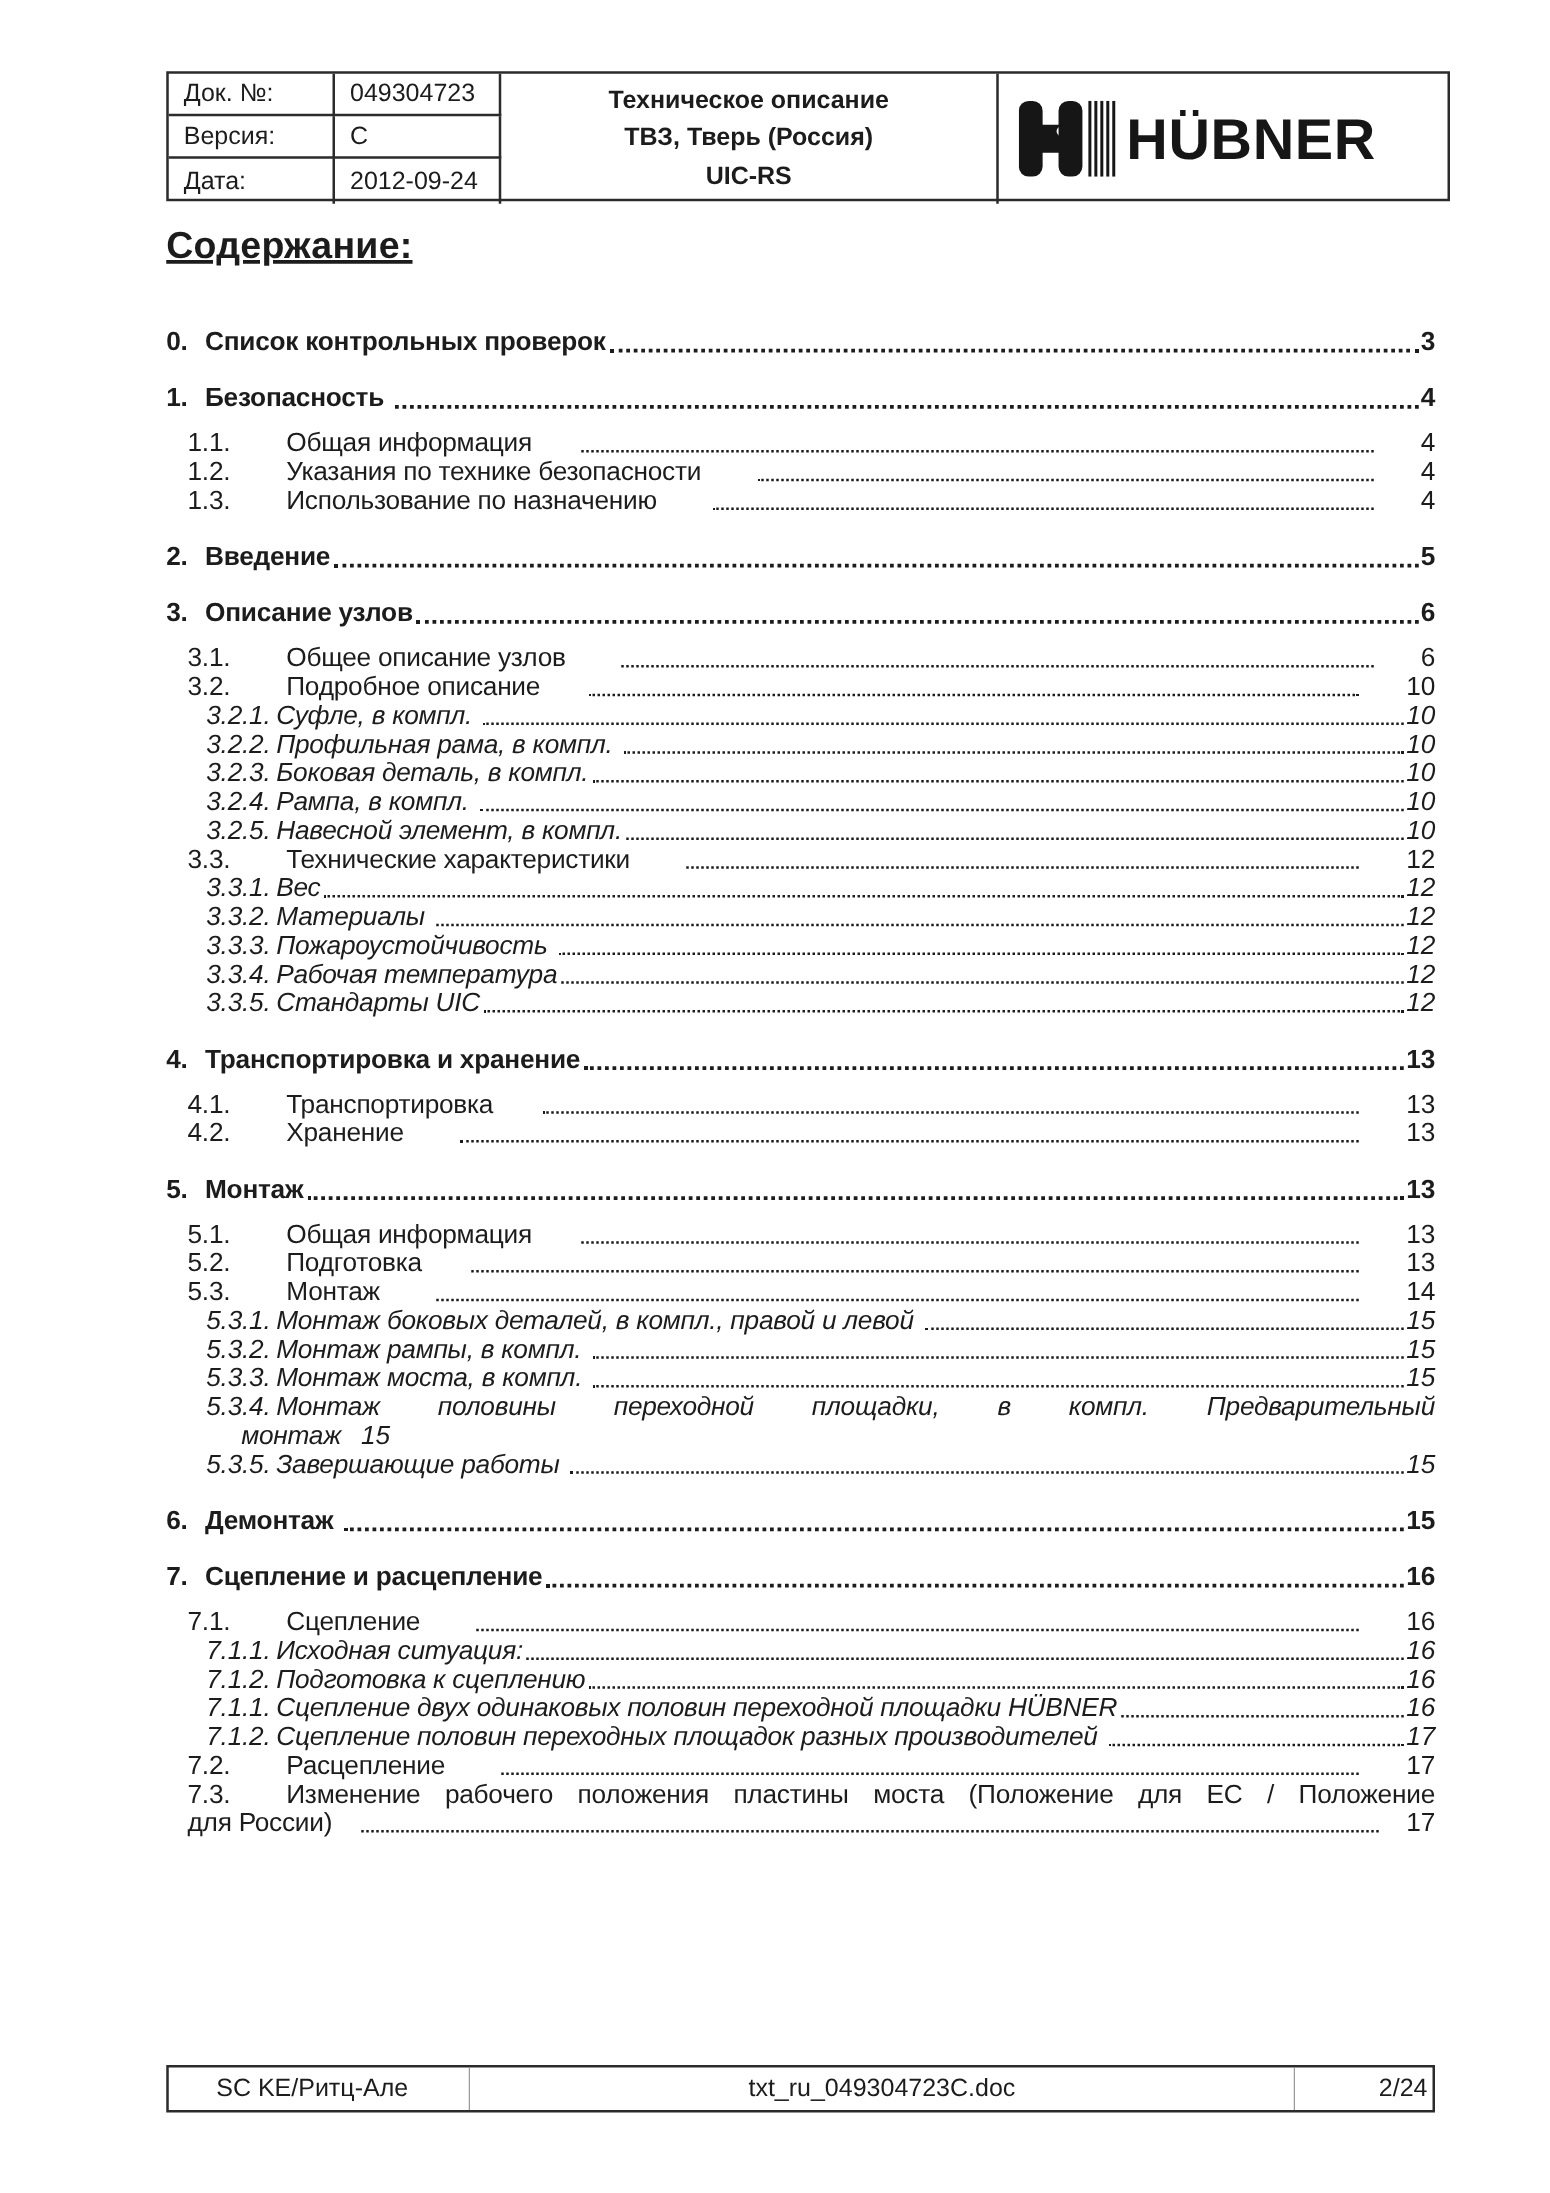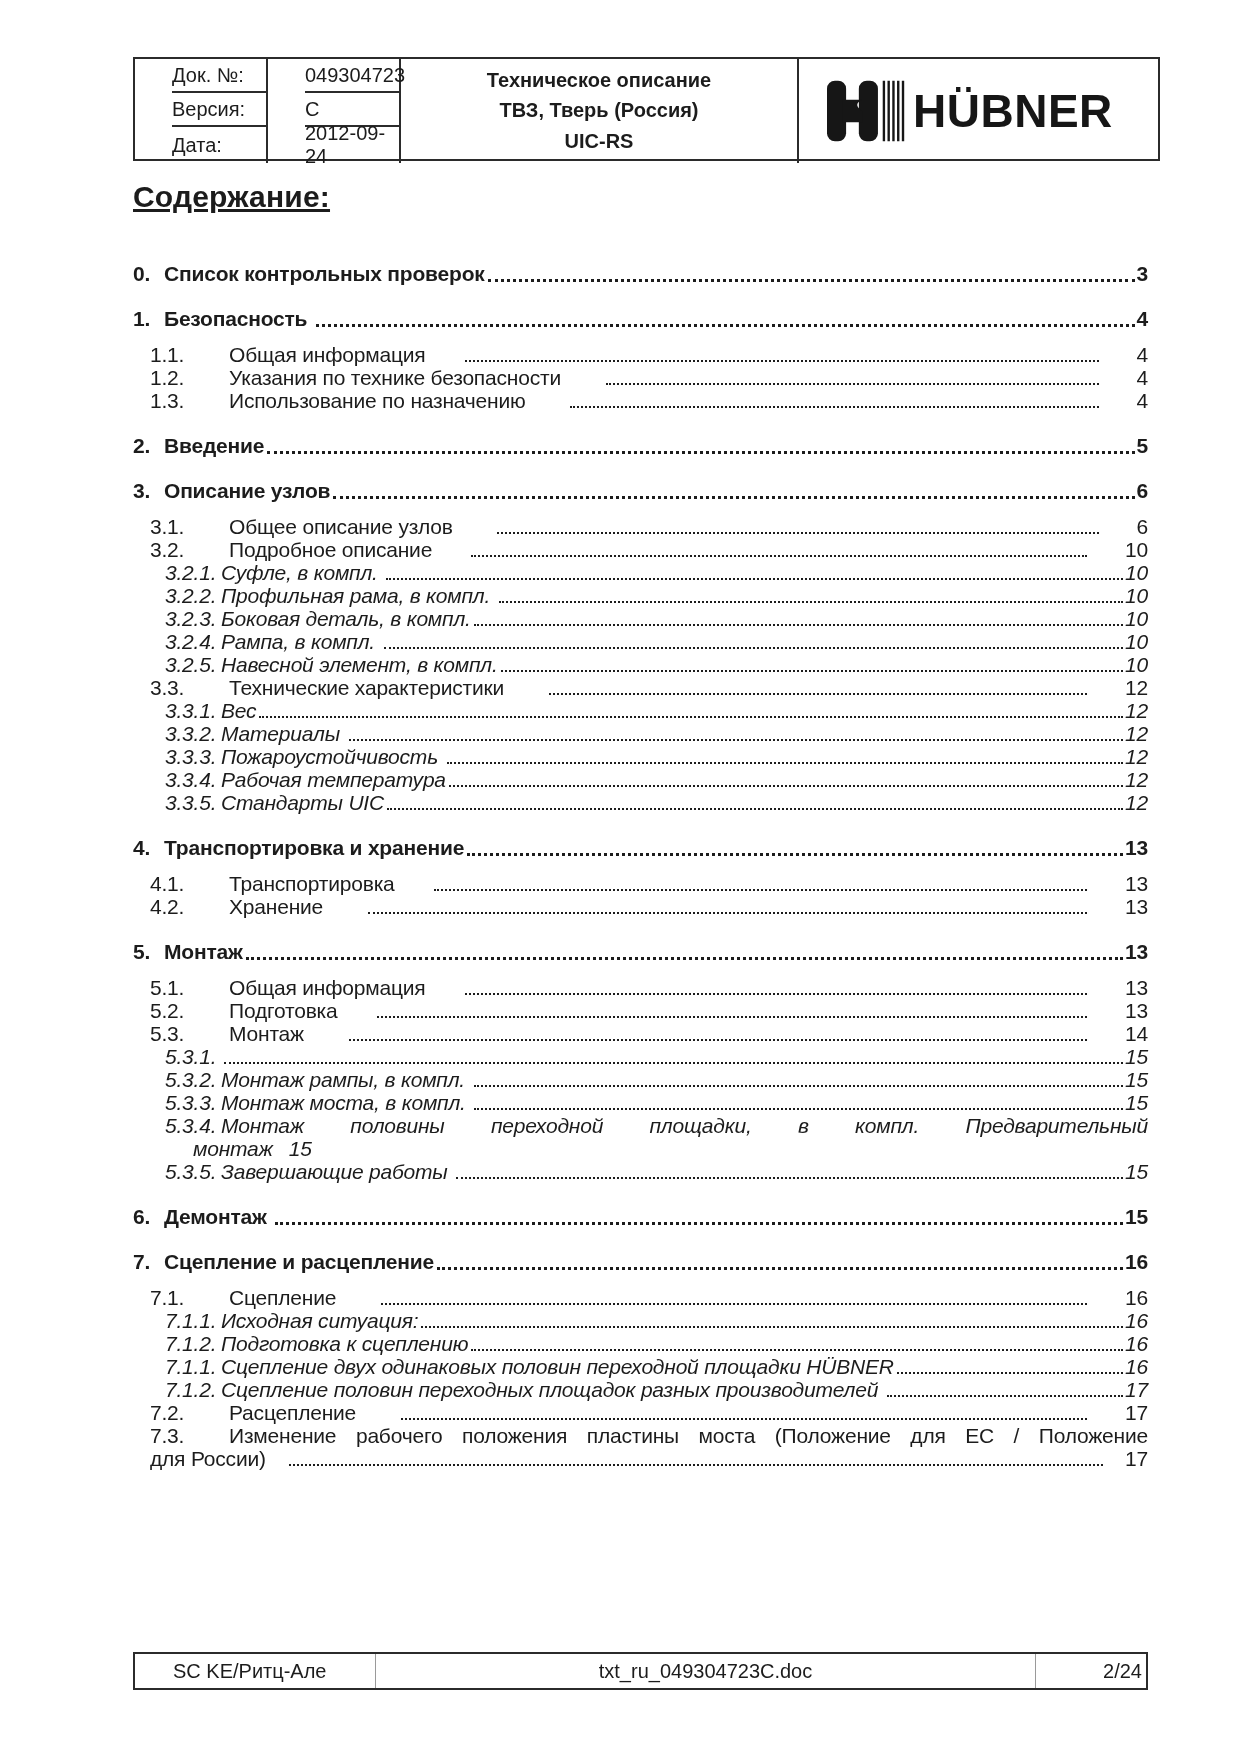--- a/index.html
+++ b/index.html
@@ -17,39 +17,38 @@
     width:1027px;height:104px;
     display:grid;
     grid-template-columns:133px 133px 398px 363px;
     grid-template-rows:34px 34px 36px;
     border:2px solid #2b2b2b;
     box-sizing:border-box;
   }
   .hcell{
     display:flex;align-items:center;
     font-size:20px;
-    padding-left:0;
+    padding-left:12px;
     box-sizing:border-box;
     border-right:2px solid #2b2b2b;
     border-bottom:2px solid #2b2b2b;
-    margin-left:37px;
   }
   .hcell.last-row{border-bottom:none;}
   .mid-cell{
     grid-column:3;grid-row:1/4;
     border-right:2px solid #2b2b2b;
     display:flex;flex-direction:column;justify-content:space-around;
     align-items:center;text-align:center;
     font-weight:700;font-size:20px;
     padding:6px 0;box-sizing:border-box;
   }
   .logo-cell{
     grid-column:4;grid-row:1/4;
     display:flex;align-items:center;
-    padding-left:28px;box-sizing:border-box;
+    padding-left:16px;box-sizing:border-box;
   }
   .logo-text{
     font-weight:700;font-size:46px;letter-spacing:0.5px;color:#161616;
     margin-left:8px;line-height:1;
   }
   
   .toc-title{
     position:absolute;left:133px;top:180px;
     font-size:30px;font-weight:700;
     text-decoration:underline;
@@ -290,20 +289,21 @@
         <span class="pg">13</span>
       </div>
       <div class="toc-row lvl2">
         <span class="num">5.3.</span>
         <span class="lbl">Монтаж </span>
         <span class="dots"></span>
         <span class="pg">14</span>
       </div>
       <div class="toc-row lvl3">
         <span class="num">5.3.1.</span>
+        <span class="lbl">Монтаж боковых деталей, в компл., правой и левой </span>
         <span class="dots"></span>
         <span class="pg">15</span>
       </div>
       <div class="toc-row lvl3">
         <span class="num">5.3.2.</span>
         <span class="lbl">Монтаж рампы, в компл. </span>
         <span class="dots"></span>
         <span class="pg">15</span>
       </div>
       <div class="toc-row lvl3">

